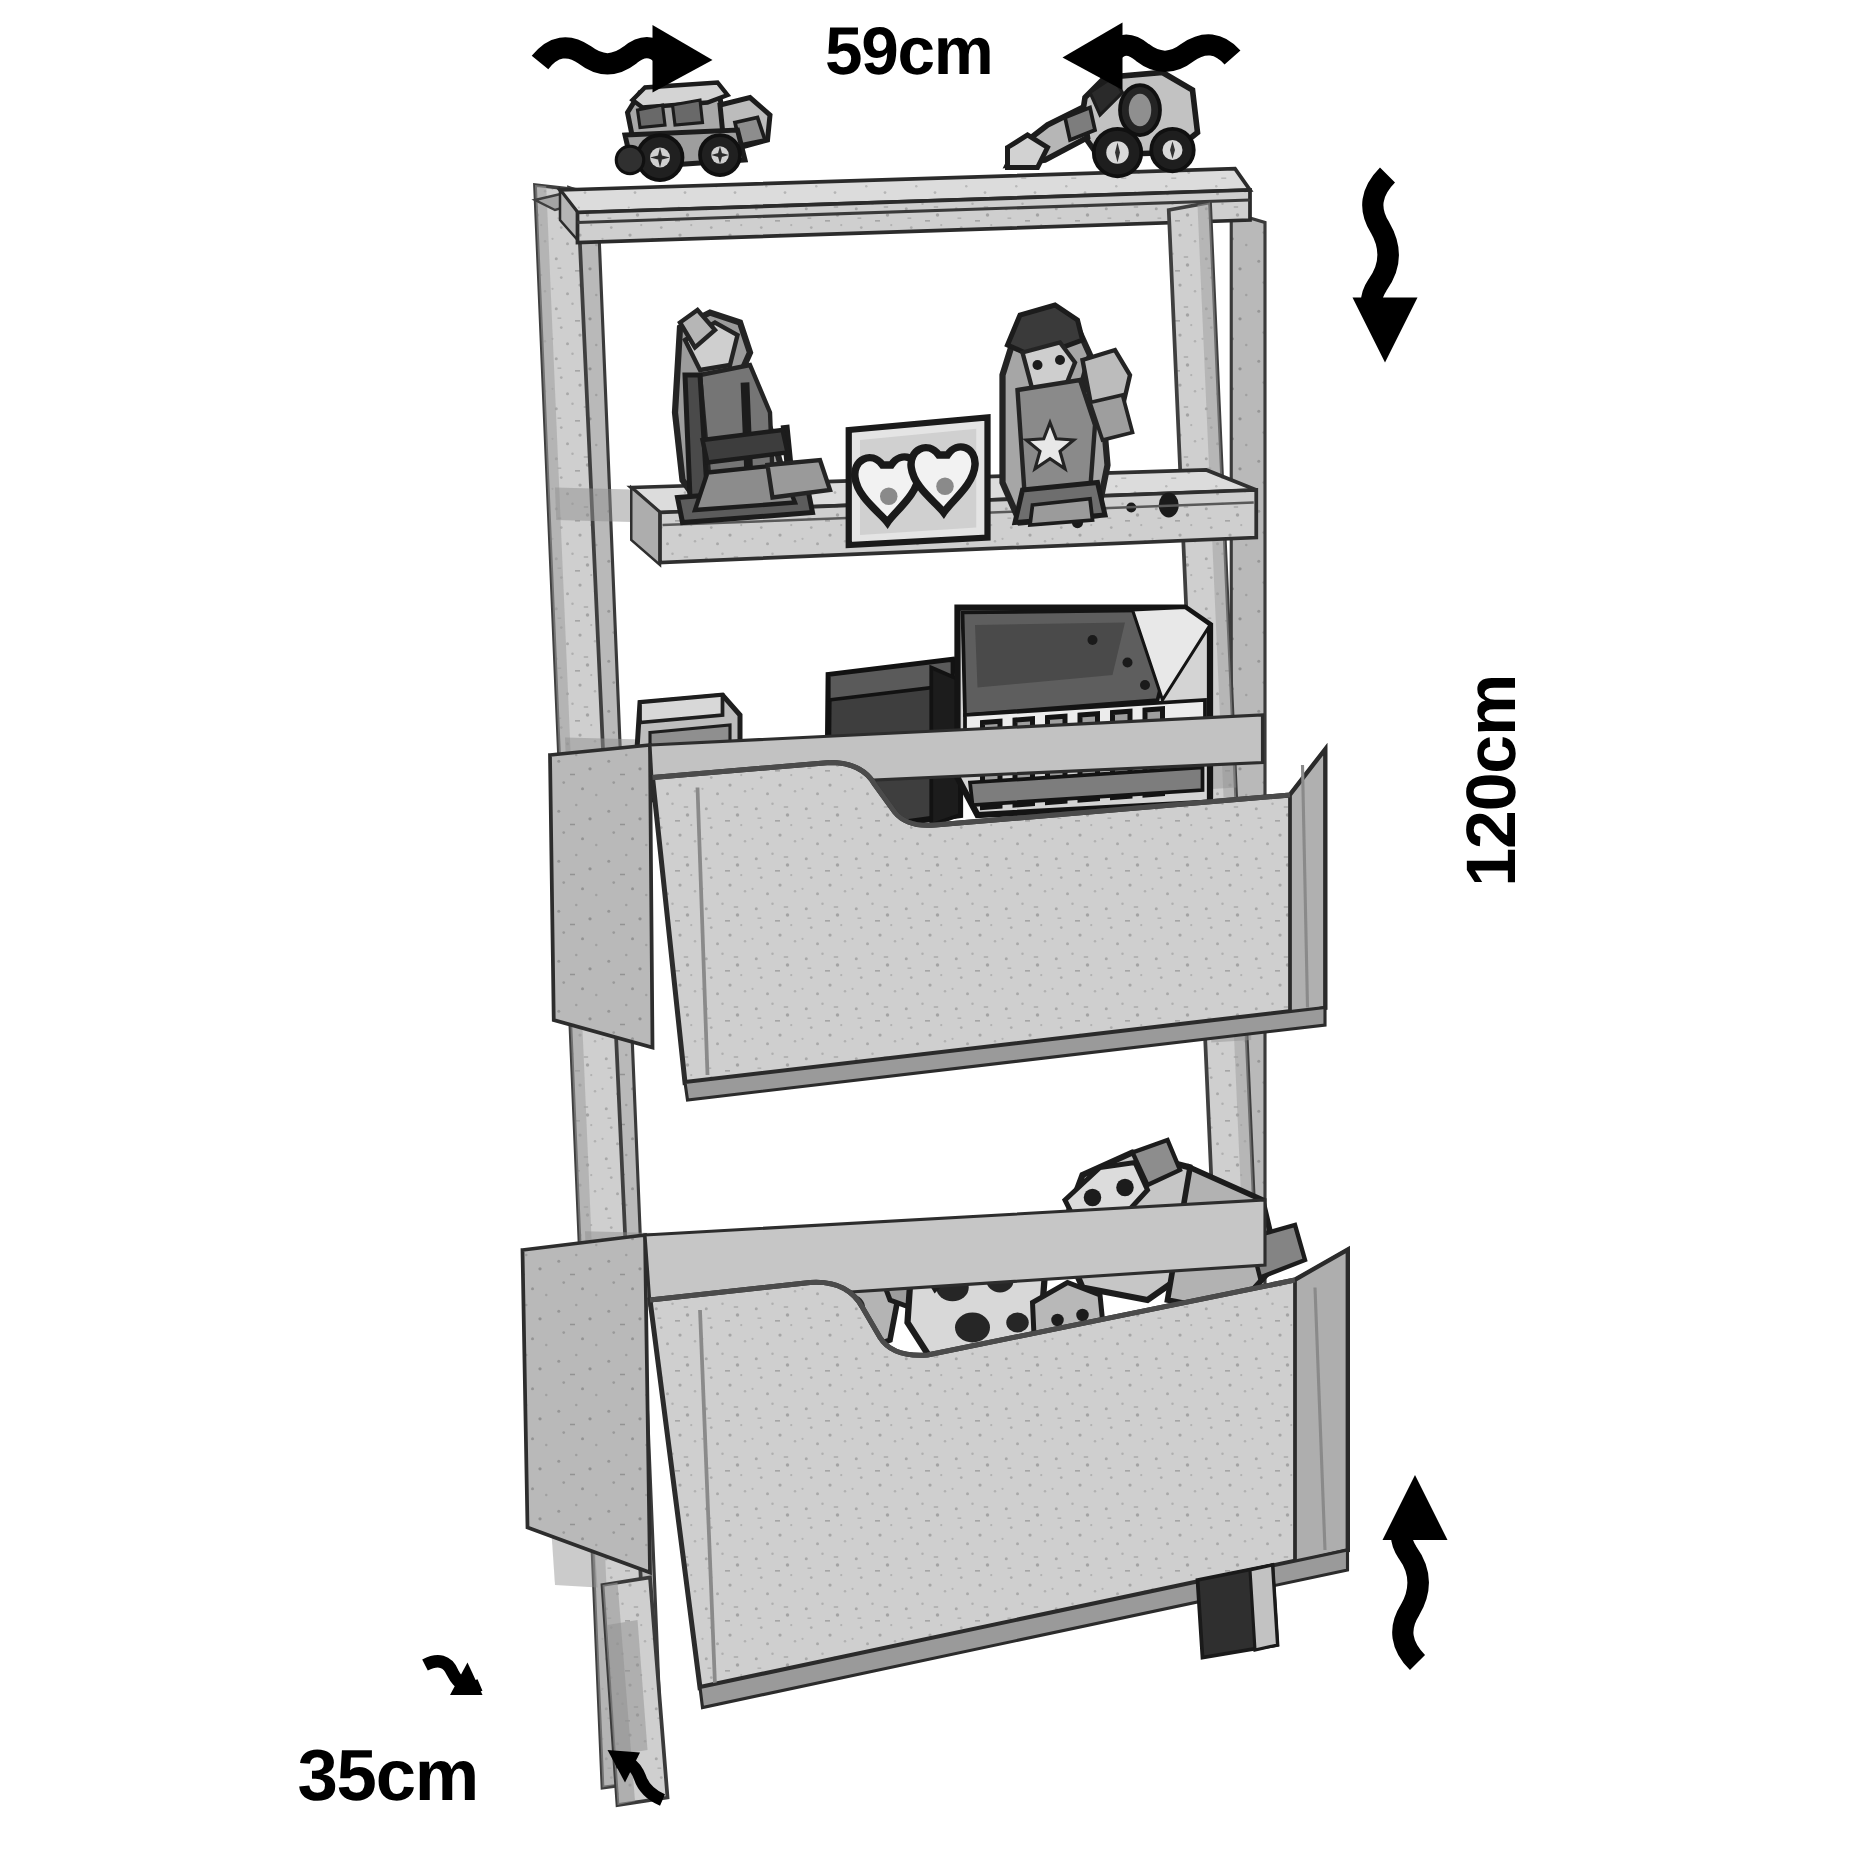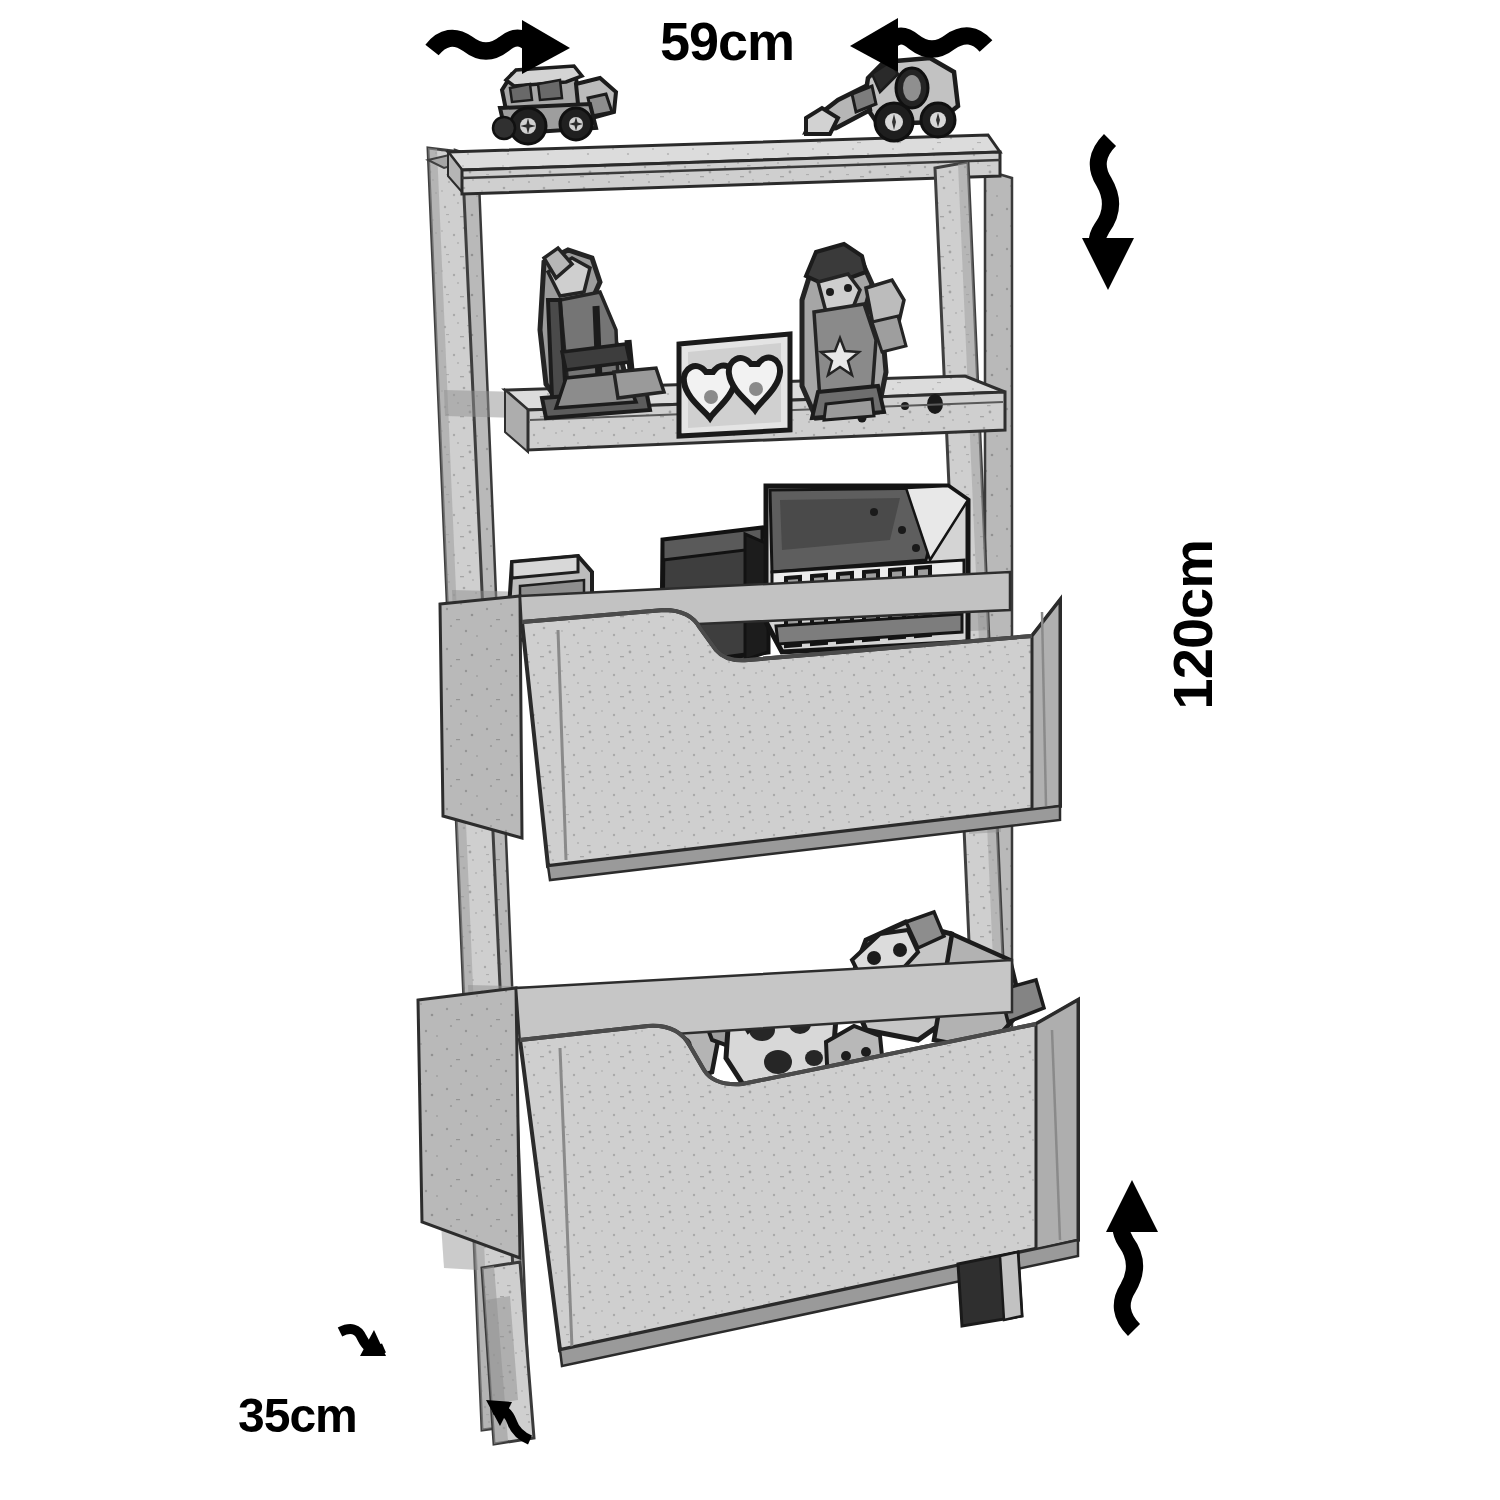--- a/index.html
+++ b/index.html
@@ -54,21 +54,21 @@
     font-size: 56px;
     font-weight: bold;
     letter-spacing: -1px;
     white-space: nowrap;
     font-family: "Liberation Sans", sans-serif;
   }
 
   #label-depth {
     left: 238px;
     top: 1392px;
-    font-size: 48px;
+    font-size: 58px;
   }
 
   svg.art {
     position: absolute;
     left: 0;
     top: 0;
     width: 1500px;
     height: 1500px;
     overflow: visible;
   }

